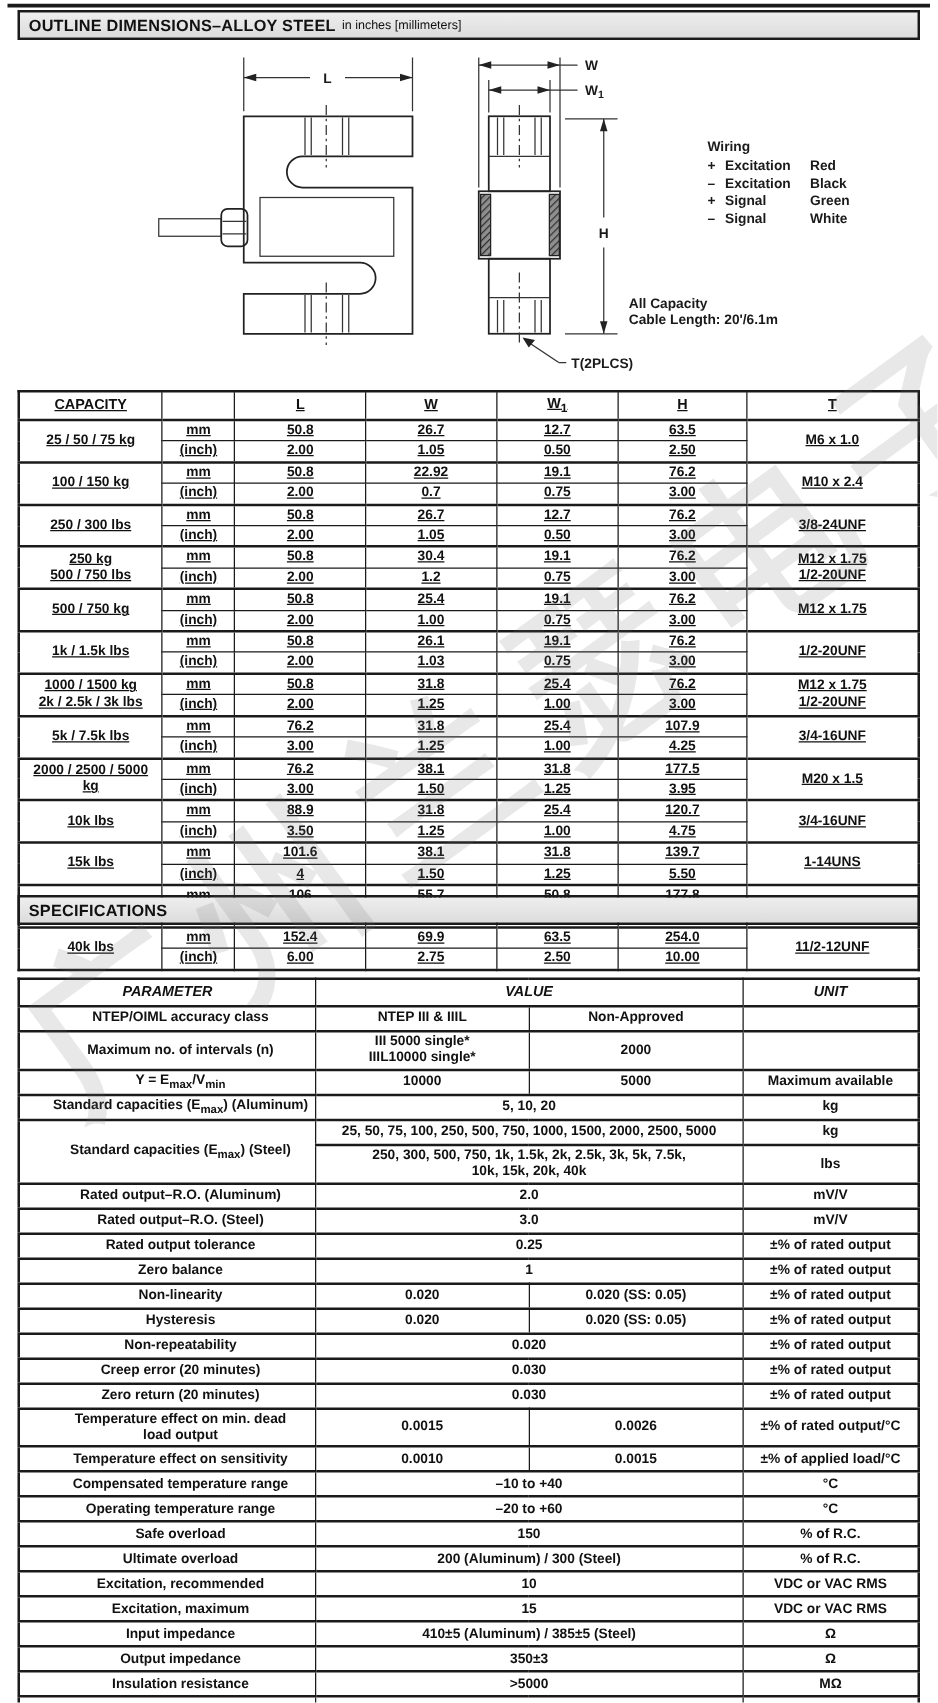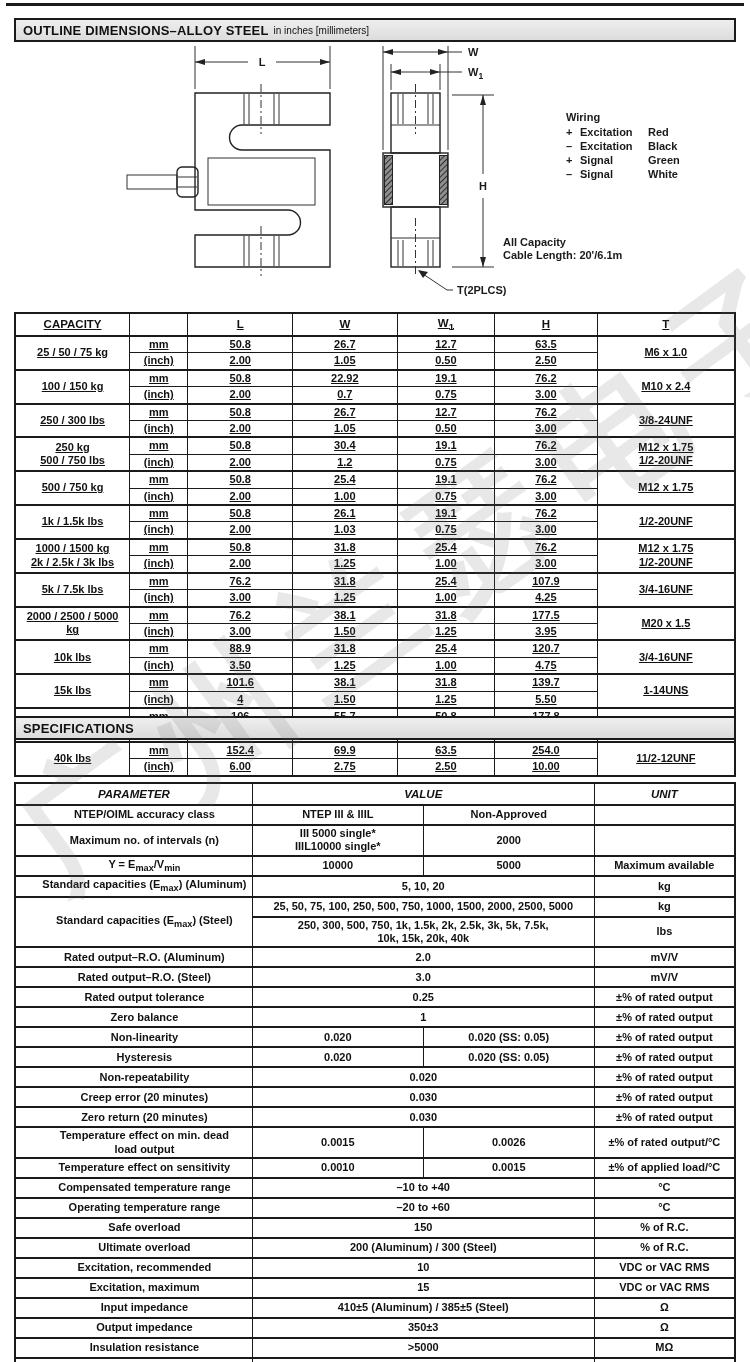--- a/index.html
+++ b/index.html
@@ -8,21 +8,21 @@
     font-family:"Liberation Sans",sans-serif;color:#111;overflow:hidden;
   }
   .topline{position:absolute;left:6px;top:3px;width:738px;height:3px;background:#1a1a1a;}
   .titlebar{
     position:absolute;left:14px;width:722px;height:24px;box-sizing:border-box;
     border:2px solid #1a1a1a;background:linear-gradient(#eeeeee,#dcdcdc);
     display:flex;align-items:center;padding-left:7px;
   }
   .titlebar .tb-bold{font-weight:bold;font-size:13px;letter-spacing:.2px;}
   .titlebar .tb-rest{font-weight:normal;font-size:10px;margin-left:5px;}
-  #outline-titlebar{top:8px;margin-top:10px;}
+  #outline-titlebar{top:8px;}
   #specs-titlebar{top:716px;}
 
   svg{position:absolute;left:0;top:34px;}
   svg text{font-family:"Liberation Sans",sans-serif;font-weight:bold;fill:#1a1a1a;font-size:11px;}
   .thin{stroke:#333;stroke-width:1;fill:none;}
   .med{stroke:#222;stroke-width:1.4;fill:none;}
   .cl{stroke:#333;stroke-width:1;fill:none;stroke-dasharray:8 3 2 3;}
   .arrow{fill:#222;stroke:none;}
 
   table{border-collapse:collapse;table-layout:fixed;position:absolute;background:#fff;}

